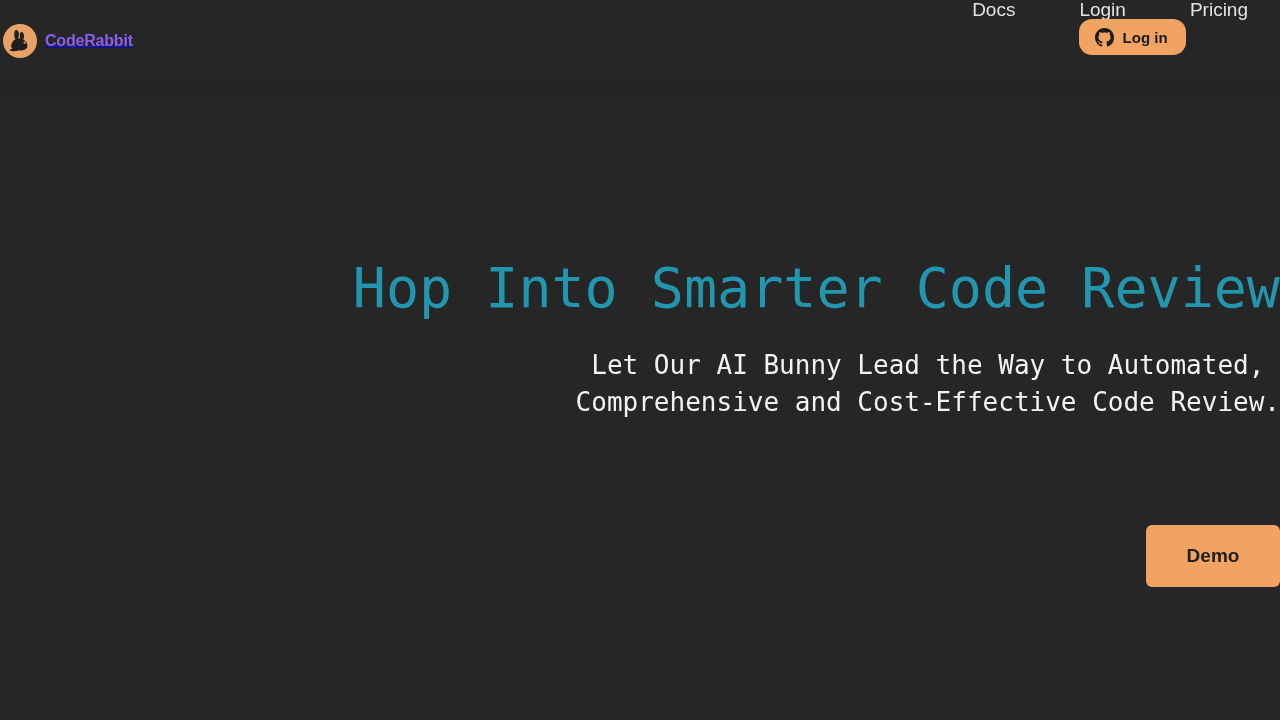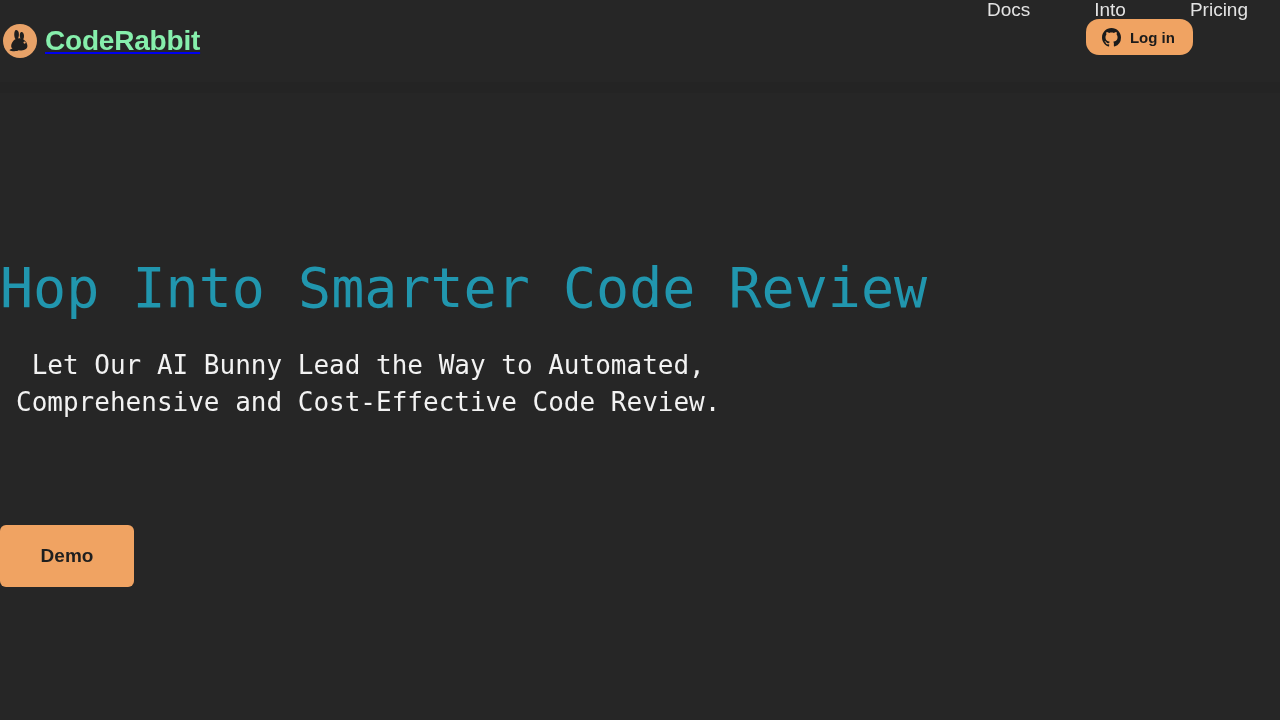--- a/index.html
+++ b/index.html
@@ -47,23 +47,23 @@
   }
 
   .brand-mark {
     width: 36px;
     height: 36px;
     flex: 0 0 36px;
     display: block;
   }
 
   .brand-text {
-    font-size: 28px;
+    font-size: 16px;
     font-weight: bold;
-    color: #86efac;
+    color: #8b5cf6;
     letter-spacing: -0.2px;
     line-height: 1;
     white-space: nowrap;
   }
 
   .nav-cluster {
     display: flex;
     align-items: center;
     height: 100%;
     flex-direction: column;
@@ -106,21 +106,21 @@
   .gh-icon { width: 19px; height: 19px; display: block; flex: 0 0 19px; }
 
   
   #hero {
     position: absolute;
     top: 93px; left: 0;
     width: 1280px;
     height: 627px;
     display: flex;
     flex-direction: column;
-    align-items: flex-start;
+    align-items: flex-end;
   }
 
   .hero-title {
     margin-top: 167px;
     font-family: "DejaVu Sans Mono", "Liberation Mono", monospace;
     font-size: 55px;
     font-weight: normal;
     color: #2196ae;
     line-height: 1.05;
     text-align: center;
@@ -177,21 +177,21 @@
         </g>
         <circle cx="22.6" cy="19.6" r="1.15" fill="#e8a268"></circle>
       </svg>
     </span>
     <span class="brand-text">CodeRabbit</span>
   </a>
 
   <div class="nav-cluster">
     <nav class="nav-links">
       <a class="nav-link" href="#">Docs</a>
-      <a class="nav-link" href="#">Into</a>
+      <a class="nav-link" href="#">Login</a>
       <a class="nav-link" href="#">Pricing</a>
     </nav>
 
     <button class="login-btn">
       <span class="gh-icon">
         <svg viewBox="0 0 16 16" width="19" height="19" aria-hidden="true">
           <path fill="#1b1b1b" fill-rule="evenodd" d="M8 0C3.58 0 0 3.58 0 8c0 3.54 2.29 6.53 5.47 7.59.4.07.55-.17.55-.38 0-.19-.01-.82-.01-1.49-2.01.37-2.53-.49-2.69-.94-.09-.23-.48-.94-.82-1.13-.28-.15-.68-.52-.01-.53.63-.01 1.08.58 1.23.82.72 1.21 1.87.87 2.33.66.07-.52.28-.87.51-1.07-1.78-.2-3.64-.89-3.64-3.95 0-.87.31-1.59.82-2.15-.08-.2-.36-1.02.08-2.12 0 0 .67-.21 2.2.82.64-.18 1.32-.27 2-.27s1.36.09 2 .27c1.53-1.04 2.2-.82 2.2-.82.44 1.1.16 1.92.08 2.12.51.56.82 1.27.82 2.15 0 3.07-1.87 3.75-3.65 3.95.29.25.54.73.54 1.48 0 1.07-.01 1.93-.01 2.2 0 .21.15.46.55.38A8.01 8.01 0 0 0 16 8c0-4.42-3.58-8-8-8z"></path>
         </svg>
       </span>
       <span>Log in</span>

